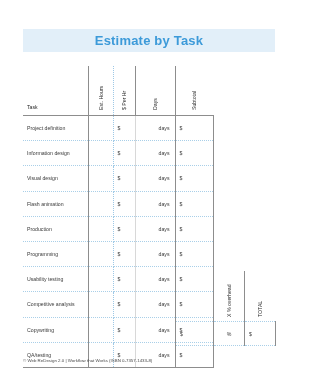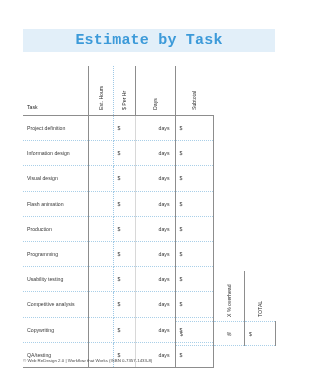--- a/index.html
+++ b/index.html
@@ -16,25 +16,24 @@
   
   .banner{
     position:absolute;
     left:23px;top:29px;
     width:252px;height:23px;
     background:#e2eff9;
     display:flex;align-items:center;justify-content:center;
   }
   .banner-title{
     color:#3c9ad9;
-    font-size:15px;
+    font-size:13px;
     font-weight:bold;
     letter-spacing:.2px;
     white-space:nowrap;
-    font-family:Liberation Mono, monospace;
   }
 
   
   .table{
     position:absolute;
     left:23px;top:66px;
     width:190px;
   }
   .table table{border-collapse:collapse;width:190px;table-layout:fixed;}
   .table col.c-task{width:65px;}

